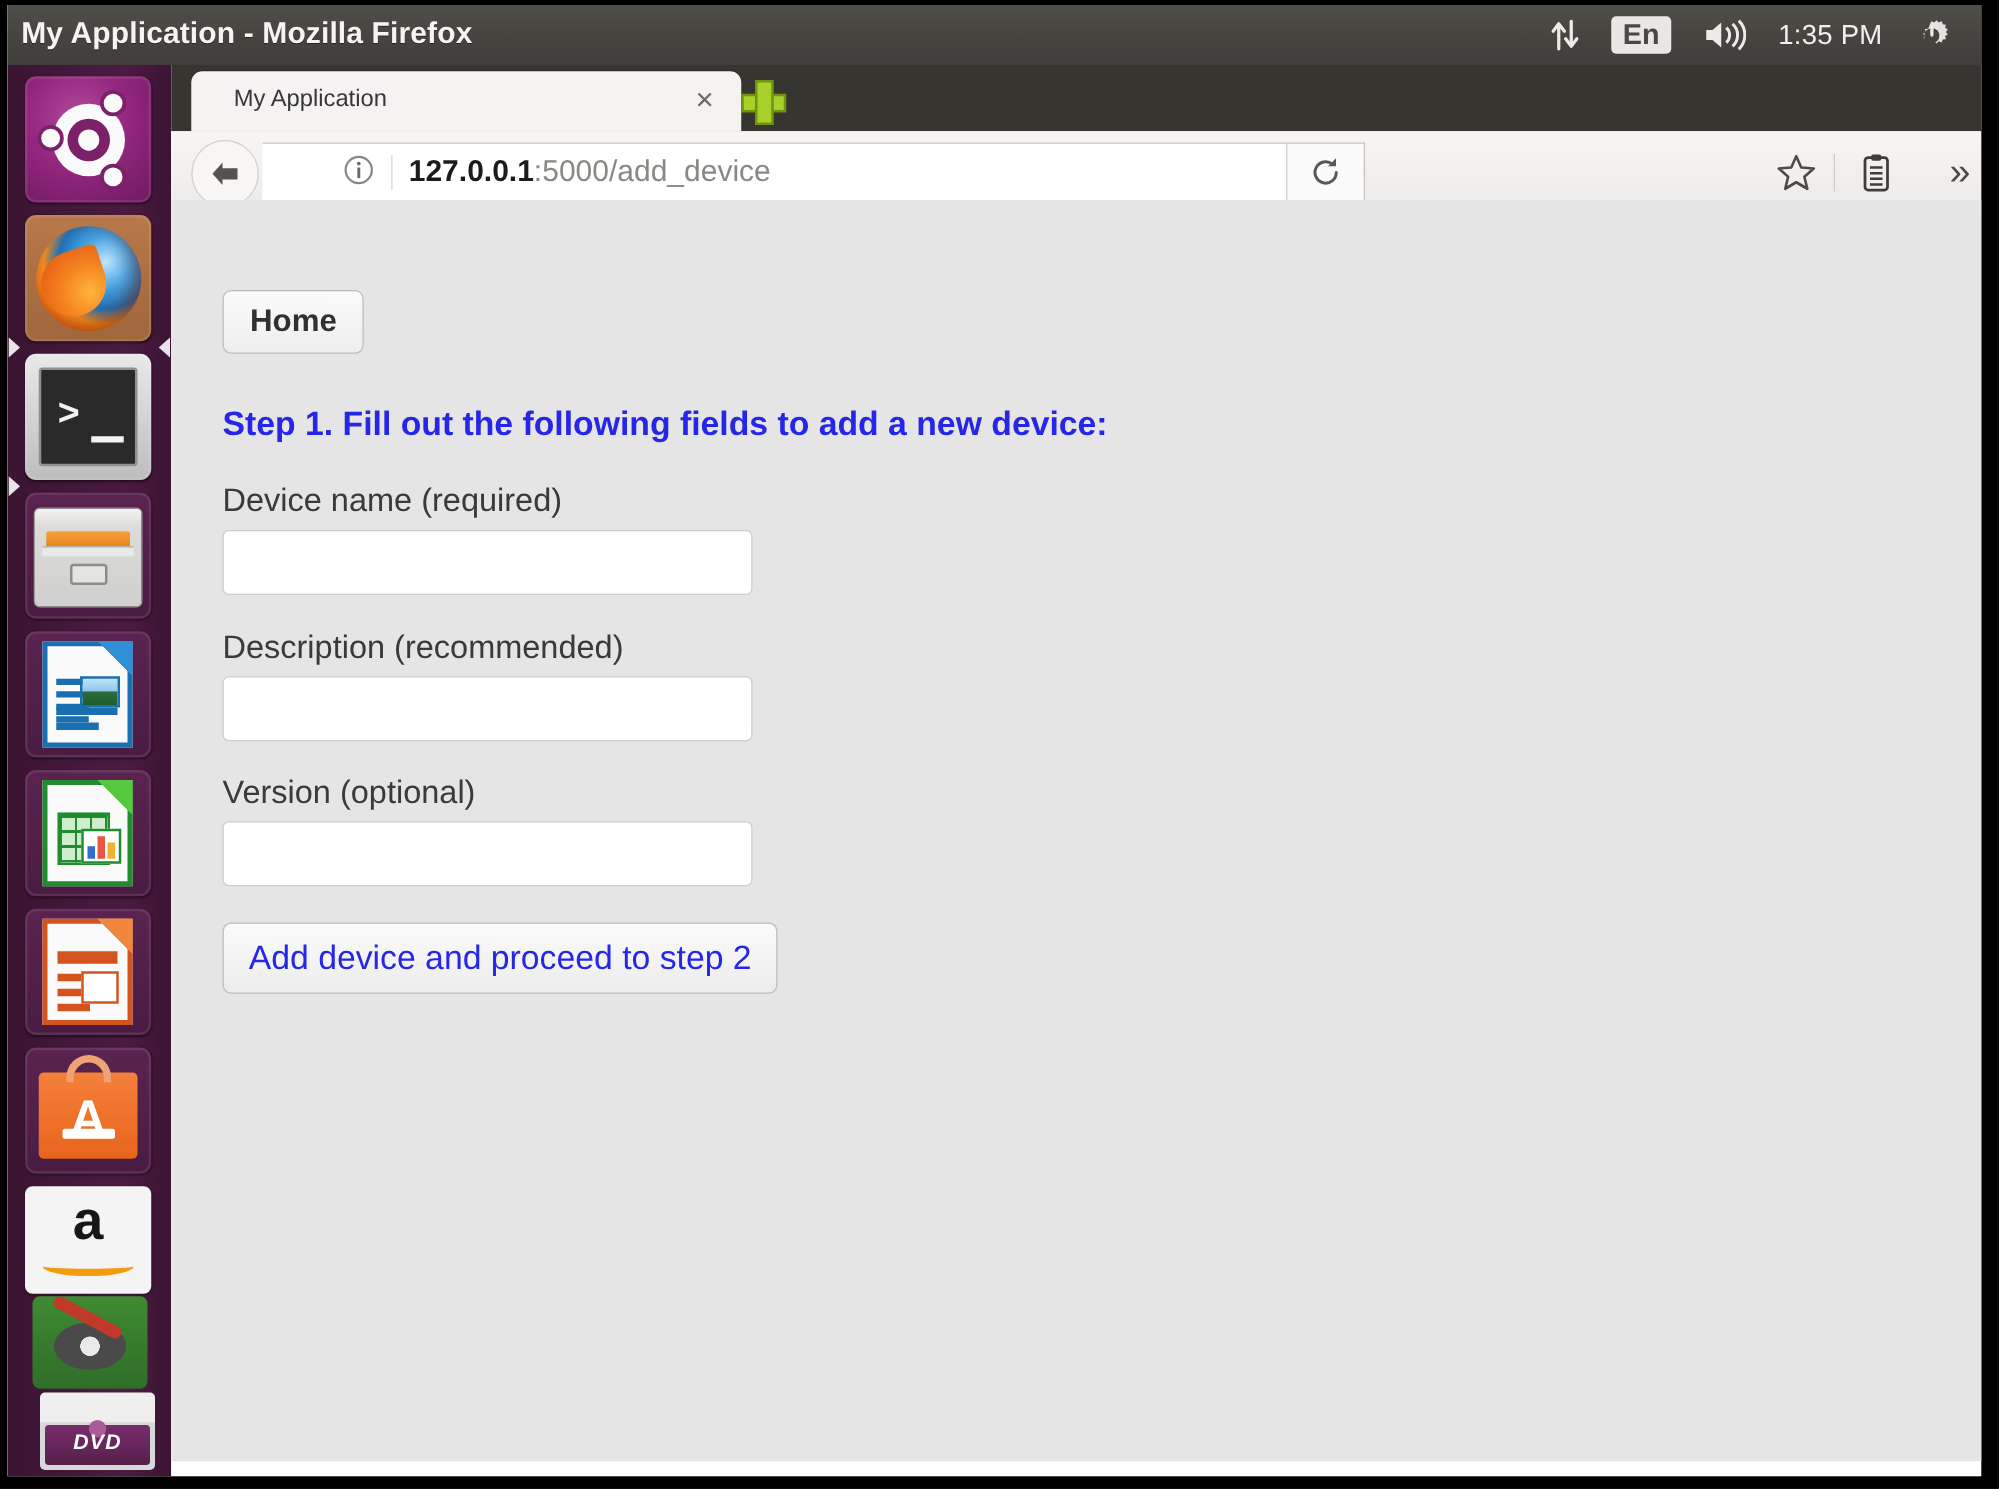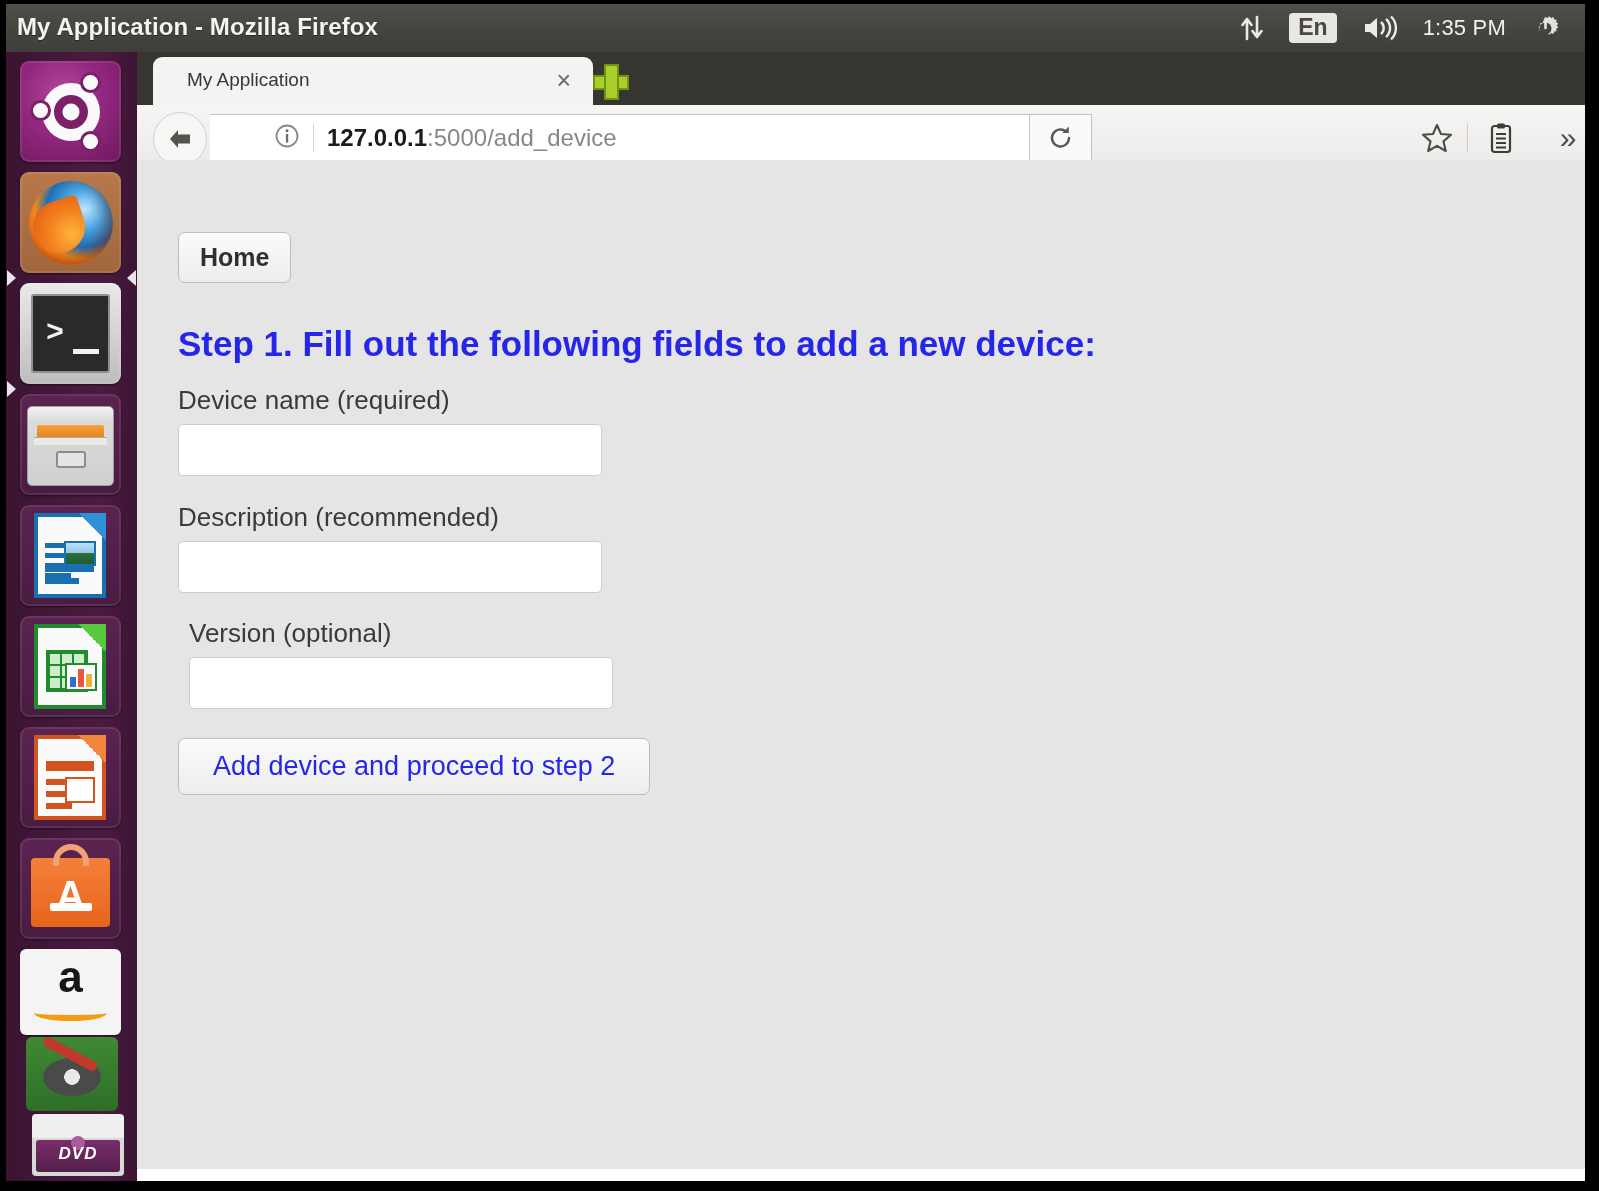--- a/index.html
+++ b/index.html
@@ -285,39 +285,39 @@
   #home-btn {
     position: absolute; left: 41px; top: 72px;
     padding: 10px 21px;
     background: linear-gradient(180deg,#fbfbfb,#ededed);
     border: 1px solid #bdbdbd; border-radius: 7px;
     font-size: 25px; color: #32302e; font-weight: bold;
     cursor: pointer;
   }
   #step-heading {
     position: absolute; left: 41px; top: 164px;
-    font-size: 35px; font-weight: bold; color: #2626e8;
+    font-size: 27px; font-weight: bold; color: #2626e8;
     white-space: nowrap;
   }
   .field { position: absolute; left: 41px; }
   .field-label {
     font-size: 26px; color: #3a3a3a; margin-bottom: 8px;
   }
   .field-input {
     width: 424px; height: 52px;
     background: #fff; border: 1px solid #cdcdcd; border-radius: 5px;
     font-family: "Liberation Sans", sans-serif; font-size: 24px; color: #222;
     padding: 0 10px; outline: none;
   }
   #field-name { top: 225px; }
   #field-desc { top: 342px; }
-  #field-ver  { top: 458px; margin-left: 11px; }
+  #field-ver  { top: 458px; }
   #submit-btn {
     position: absolute; left: 41px; top: 578px;
-    padding: 12px 34px;
+    padding: 12px 20px;
     background: linear-gradient(180deg,#fbfbfb,#ececec);
     border: 1px solid #bdbdbd; border-radius: 7px;
     font-size: 27px; color: #2626e8;
     cursor: pointer;
   }
 </style>
 </head>
 <body>
 
 <div id="screen">

